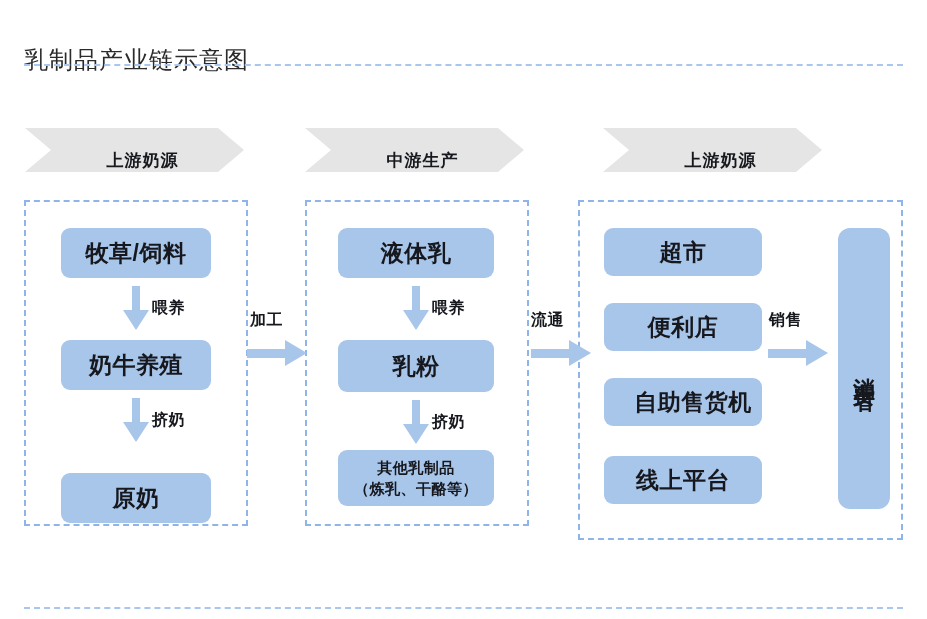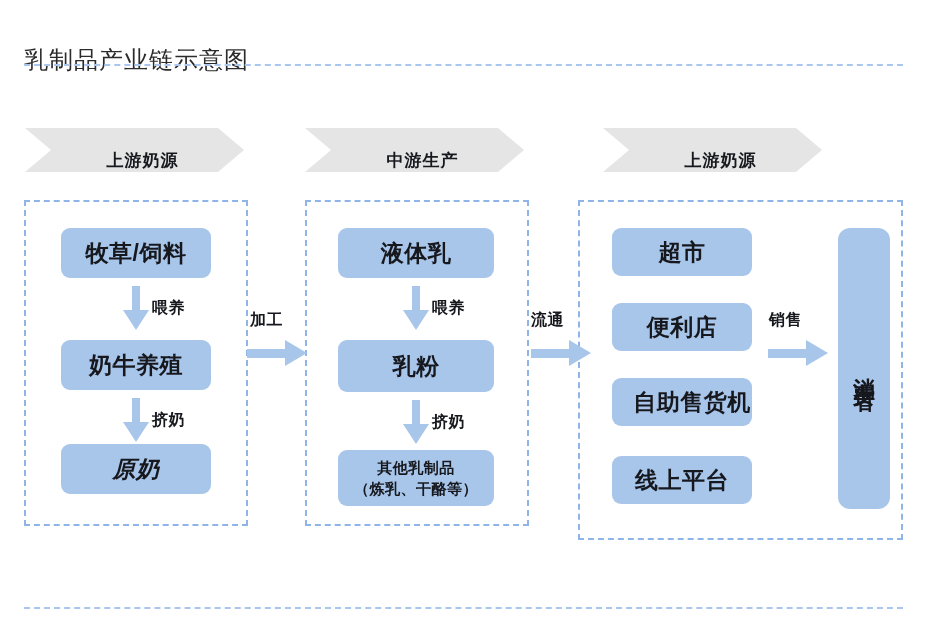--- a/index.html
+++ b/index.html
@@ -87,30 +87,30 @@
     letter-spacing: 0.5px;
     line-height: 22px;
     box-sizing: border-box;
   }
   .node.two-line { font-size: 15px; line-height: 21px; }
 
   
   .n-c1 { left: 61px; width: 150px; height: 50px; }
   .n-c1-a { top: 228px; }
   .n-c1-b { top: 340px; }
-  .n-c1-c { top: 444px; font-style: italic; }
+  .n-c1-c { top: 473px; }
 
   
   .n-c2 { left: 338px; width: 156px; }
   .n-c2-a { top: 228px; height: 50px; }
   .n-c2-b { top: 340px; height: 52px; }
   .n-c2-c { top: 450px; height: 56px; }
 
   
-  .n-c3 { left: 604px; width: 140px; height: 48px; margin-left: 8px; }
+  .n-c3 { left: 604px; width: 158px; height: 48px; }
   .n-c3-a { top: 228px; }
   .n-c3-b { top: 303px; }
   .n-c3-c { top: 378px; padding-left: 20px; }
   .n-c3-d { top: 456px; }
 
   
   .n-consumer {
     left: 838px;
     top: 228px;
     width: 52px;

